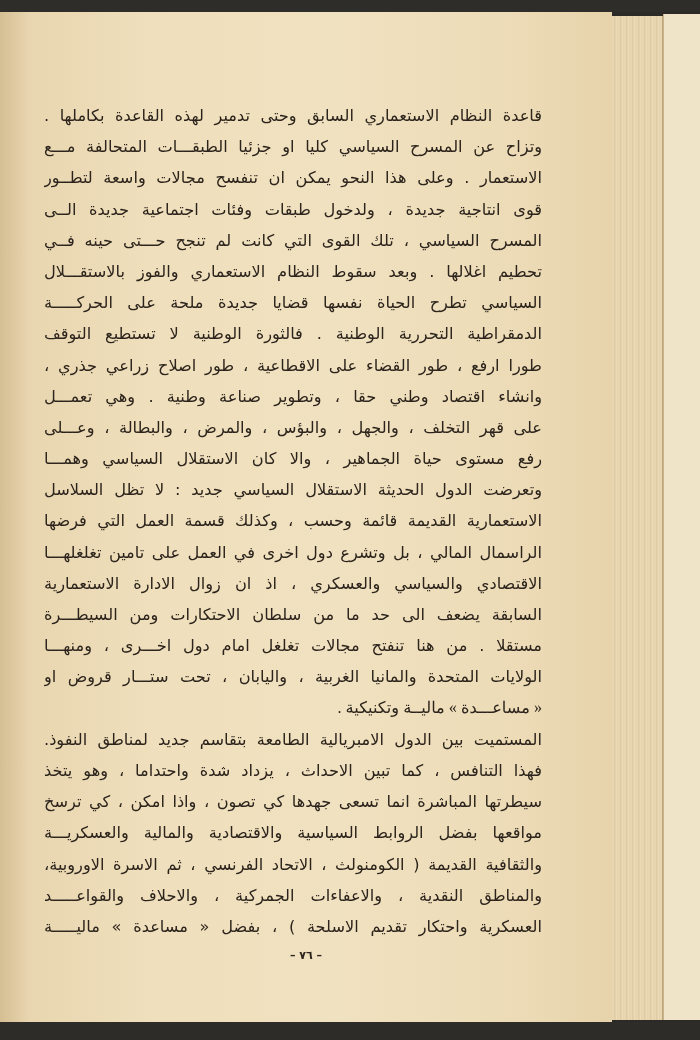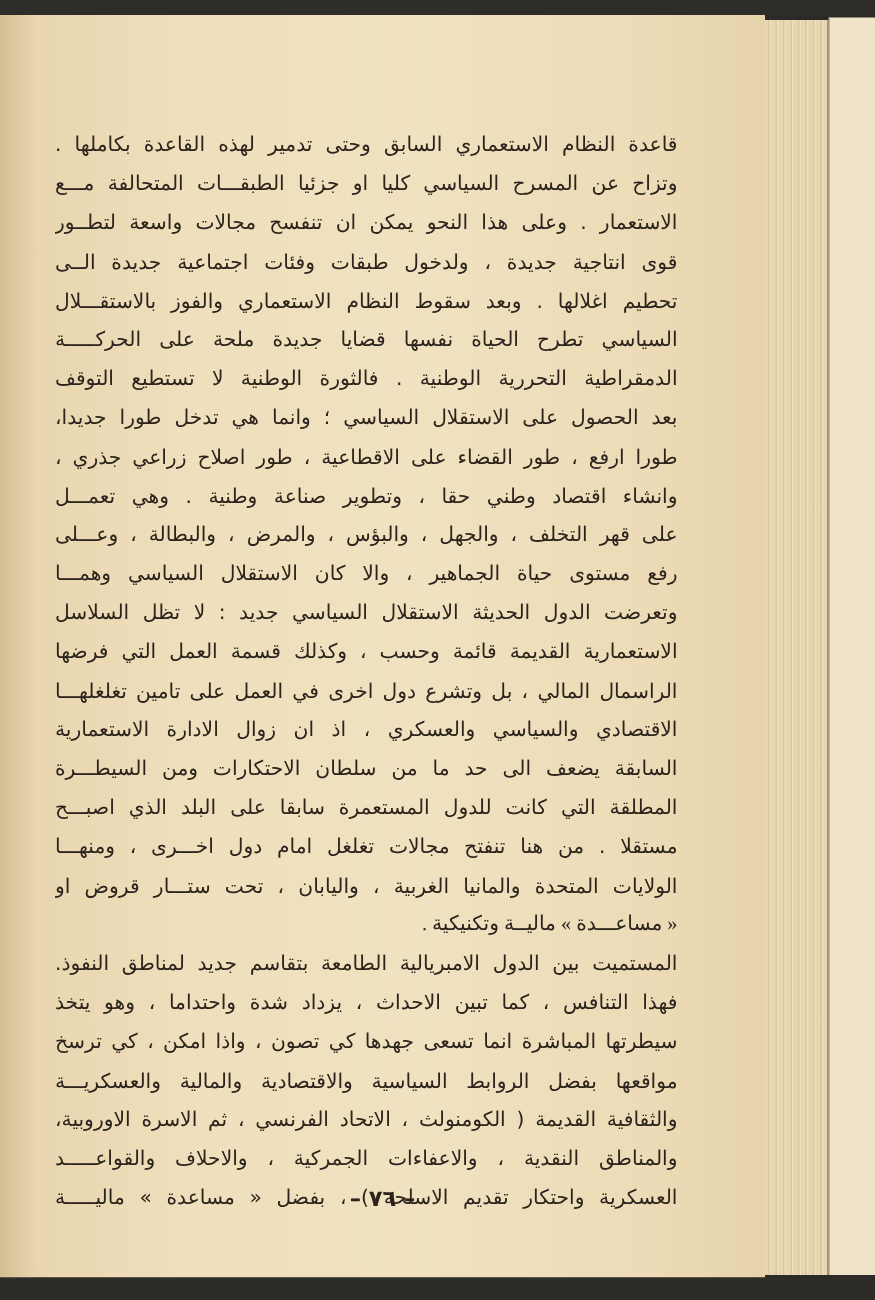--- a/index.html
+++ b/index.html
@@ -37,50 +37,49 @@
   }
   .line {
     display:block; height:31.2px; line-height:31.2px; white-space:nowrap;
     text-align-last:justify; text-align:justify;
     overflow:hidden;
   }
   .line.last { text-align-last:right;font-family:Liberation Serif, serif; }
   .line.indent { padding-right:36px; }
   .folio {
     position:absolute; left:0; width:612px; top:937px; text-align:center;
-    font-size:18px; font-weight:bold; color:#2c241c; direction:rtl;
+    font-size:11px; font-weight:bold; color:#2c241c; direction:rtl;
   }
 </style>
 </head>
 <body>
 
 <div class="top-band"></div>
 <div class="back-page"></div>
 <div class="page-stack"></div>
 
 <div class="page">
   <div class="text-block" id="text-block">
       <span class="line">قاعدة النظام الاستعماري السابق وحتى تدمير لهذه القاعدة بكاملها .</span>
       <span class="line">وتزاح عن المسرح السياسي كليا او جزئيا الطبقـــات المتحالفة مـــع</span>
       <span class="line">الاستعمار . وعلى هذا النحو يمكن ان تنفسح مجالات واسعة لتطــور</span>
       <span class="line">قوى انتاجية جديدة ، ولدخول طبقات وفئات اجتماعية جديدة الــى</span>
+      <span class="line">المسرح السياسي ، تلك القوى التي كانت لم تنجح حـــتى حينه فــي</span>
       <span class="line">تحطيم اغلالها . وبعد سقوط النظام الاستعماري والفوز بالاستقـــلال</span>
       <span class="line">السياسي تطرح الحياة نفسها قضايا جديدة ملحة على الحركـــــة</span>
       <span class="line">الدمقراطية التحررية الوطنية . فالثورة الوطنية لا تستطيع التوقف</span>
-      <span class="line">بعد الحصول على الاستقلال السياسي ؛ وانما هي تدخل طورا جديدا،</span>
       <span class="line">طورا ارفع ، طور القضاء على الاقطاعية ، طور اصلاح زراعي جذري ،</span>
       <span class="line">وانشاء اقتصاد وطني حقا ، وتطوير صناعة وطنية . وهي تعمـــل</span>
       <span class="line">على قهر التخلف ، والجهل ، والبؤس ، والمرض ، والبطالة ، وعـــلى</span>
       <span class="line">رفع مستوى حياة الجماهير ، والا كان الاستقلال السياسي وهمـــا</span>
       <span class="line">وتعرضت الدول الحديثة الاستقلال السياسي جديد : لا تظل السلاسل</span>
       <span class="line">الاستعمارية القديمة قائمة وحسب ، وكذلك قسمة العمل التي فرضها</span>
       <span class="line">الراسمال المالي ، بل وتشرع دول اخرى في العمل على تامين تغلغلهـــا</span>
       <span class="line">الاقتصادي والسياسي والعسكري ، اذ ان زوال الادارة الاستعمارية</span>
       <span class="line">السابقة يضعف الى حد ما من سلطان الاحتكارات ومن السيطـــرة</span>
-      <span class="line">المطلقة التي كانت للدول المستعمرة سابقا على البلد الذي اصبـــح</span>
       <span class="line">مستقلا . من هنا تنفتح مجالات تغلغل امام دول اخـــرى ، ومنهـــا</span>
       <span class="line">الولايات المتحدة والمانيا الغربية ، واليابان ، تحت ستـــار قروض او</span>
       <span class="line last">« مساعـــدة » ماليــة وتكنيكية .</span>
       <span class="line">المستميت بين الدول الامبريالية الطامعة بتقاسم جديد لمناطق النفوذ.</span>
       <span class="line">فهذا التنافس ، كما تبين الاحداث ، يزداد شدة واحتداما ، وهو يتخذ</span>
       <span class="line">سيطرتها المباشرة انما تسعى جهدها كي تصون ، واذا امكن ، كي ترسخ</span>
       <span class="line">مواقعها بفضل الروابط السياسية والاقتصادية والمالية والعسكريـــة</span>
       <span class="line">والثقافية القديمة ( الكومنولث ، الاتحاد الفرنسي ، ثم الاسرة الاوروبية،</span>
       <span class="line">والمناطق النقدية ، والاعفاءات الجمركية ، والاحلاف والقواعـــــد</span>
       <span class="line">العسكرية واحتكار تقديم الاسلحة ) ، بفضل « مساعدة » ماليـــــة</span>

